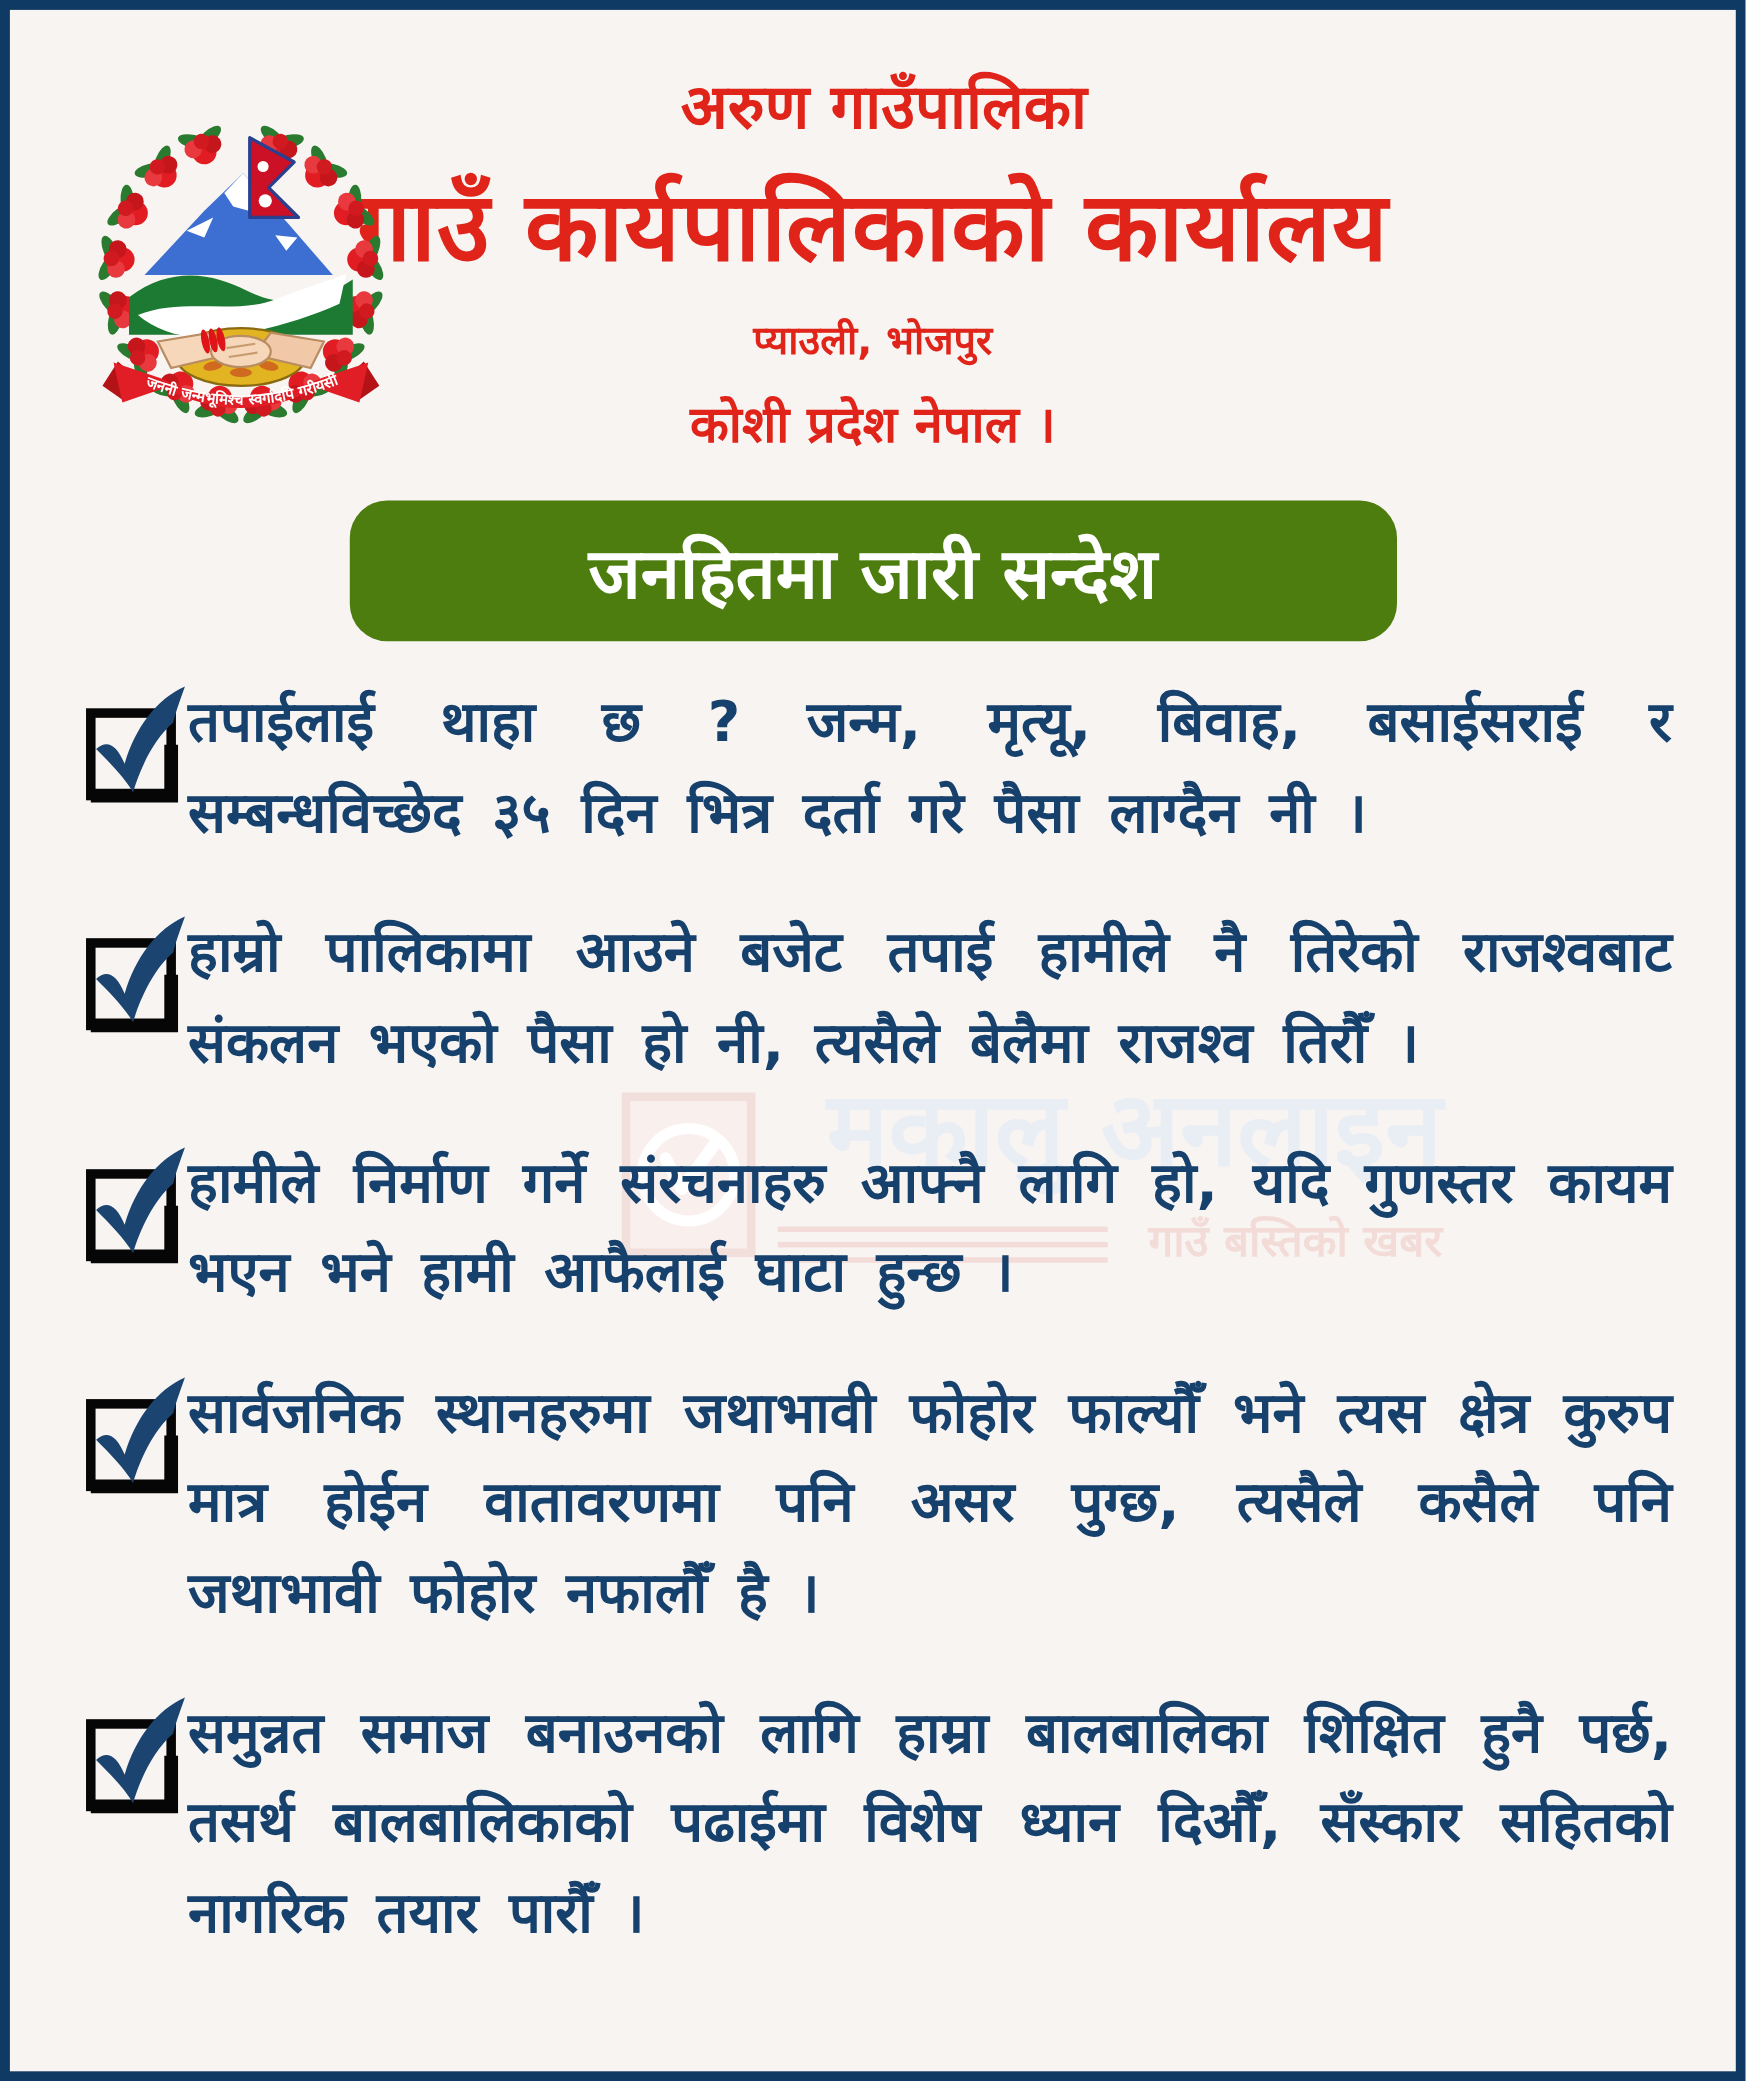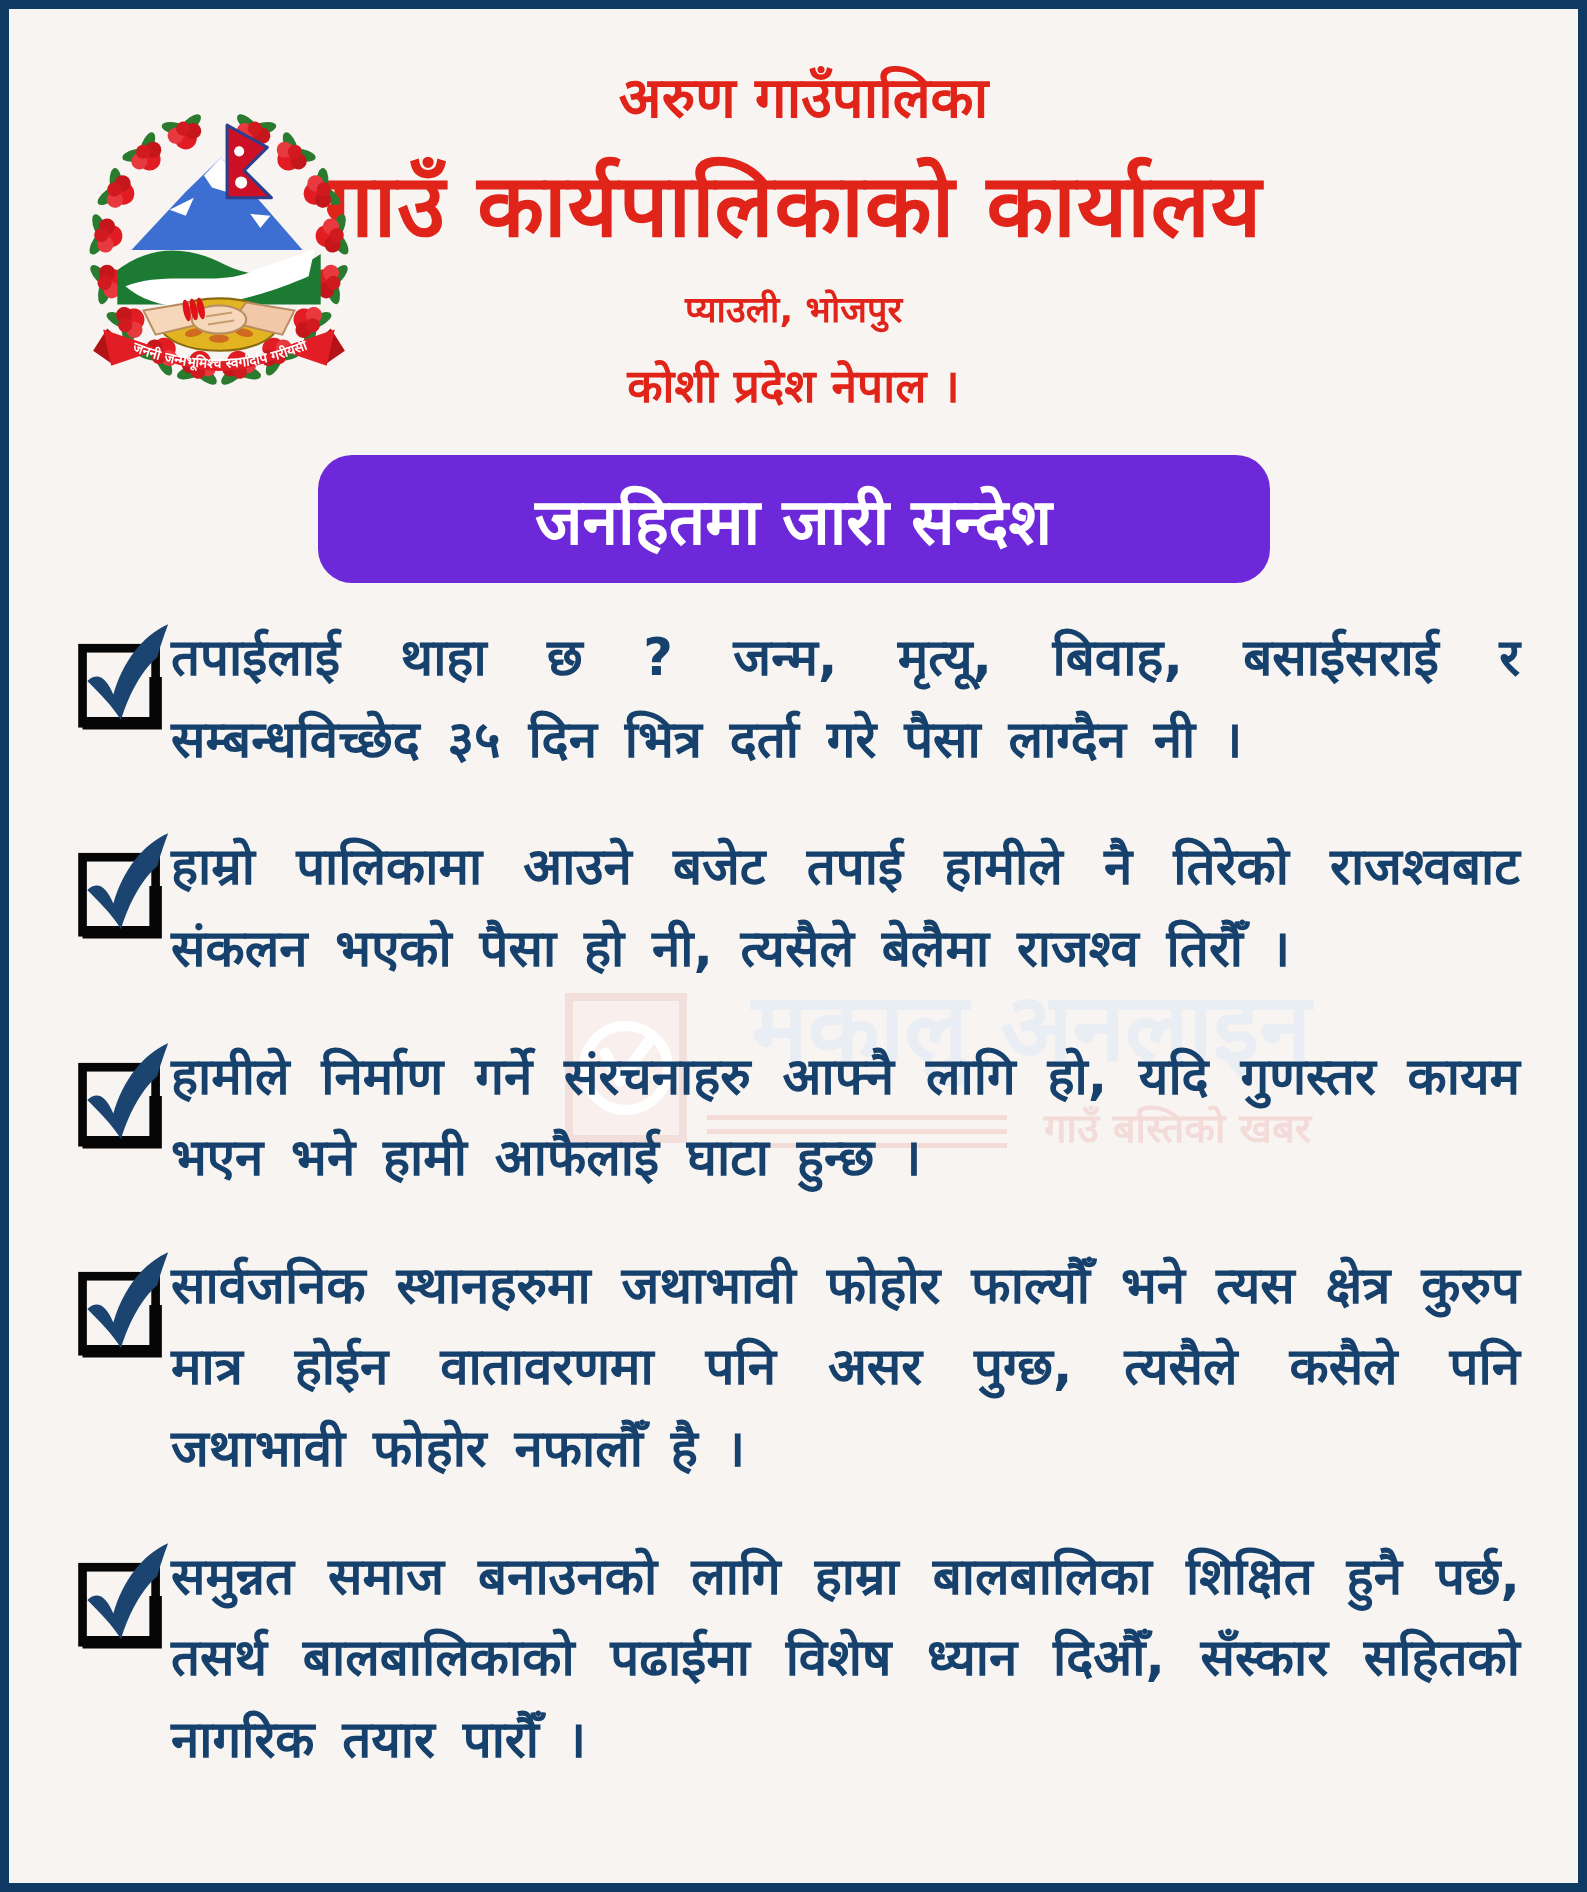--- a/index.html
+++ b/index.html
@@ -14,21 +14,21 @@
   }
   
   .header{position:relative;z-index:2;text-align:center;padding-top:58px;}
   .emblem{position:absolute;left:64px;top:88px;width:292px;height:292px;}
   .org1{color:#e02419;font-size:56px;font-weight:bold;line-height:1.1;margin-left:20px;}
   .org2{color:#e02419;font-size:87px;font-weight:bold;line-height:1.1;margin-top:30px;letter-spacing:1px;}
   .org3{color:#e02419;font-size:36px;font-weight:bold;margin-top:30px;}
   .org4{color:#e02419;font-size:46px;font-weight:bold;margin-top:20px;}
   
   .banner{
-    margin:40px auto 0;width:952px;height:128px;background:#6d28d9;
+    margin:40px auto 0;width:952px;height:128px;background:#4d7c0f;
     border-radius:34px;display:flex;align-items:center;justify-content:center;
   }
   .banner-text{color:#ffffff;font-size:64px;font-weight:bold;}
   
   .bullets{position:relative;z-index:2;list-style:none;margin:34px 58px 0 62px;padding:0;}
   .bullet{display:flex;align-items:flex-start;margin-bottom:46px;}
   .checkbox-icon{flex:0 0 100px;width:100px;height:116px;margin-top:4px;}
   .bullet-text{
     color:#17416d;font-size:51px;font-weight:bold;line-height:1.6;
     text-align:justify;word-spacing:10px;flex:1 1 auto;

